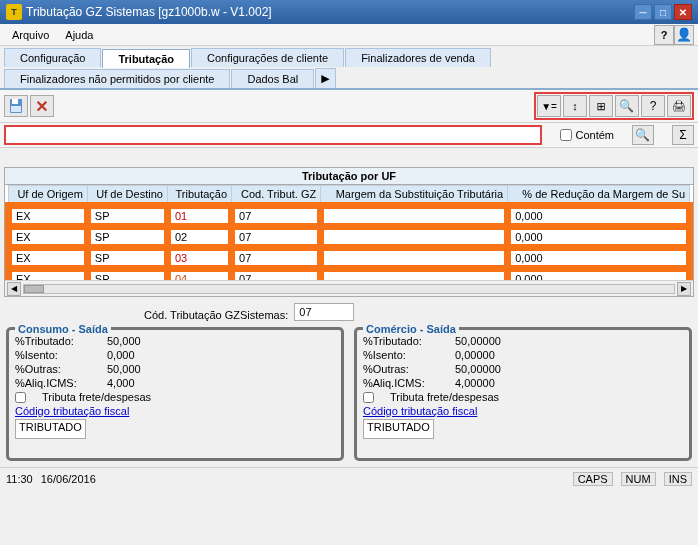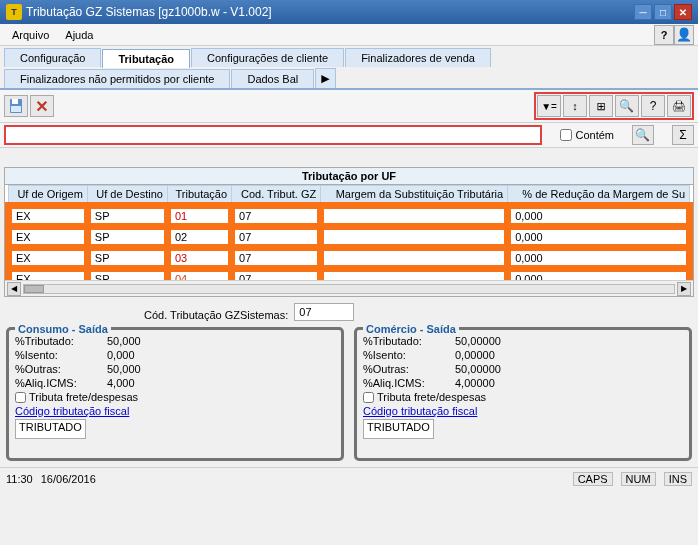--- a/index.html
+++ b/index.html
@@ -337,21 +337,21 @@
       color: #000;
       min-width: 80px;
     }
     .group-value {
       font-size: 11px;
       color: #000;
     }
     .checkbox-row {
       display: flex;
       align-items: center;
-      gap: 3px;
+      gap: 16px;
       padding: 1px 0;
     }
     .checkbox-row input[type="checkbox"] {
       width: 11px;
       height: 11px;
     }
     .link-label {
       color: #0000cc;
       font-size: 11px;
       cursor: pointer;

